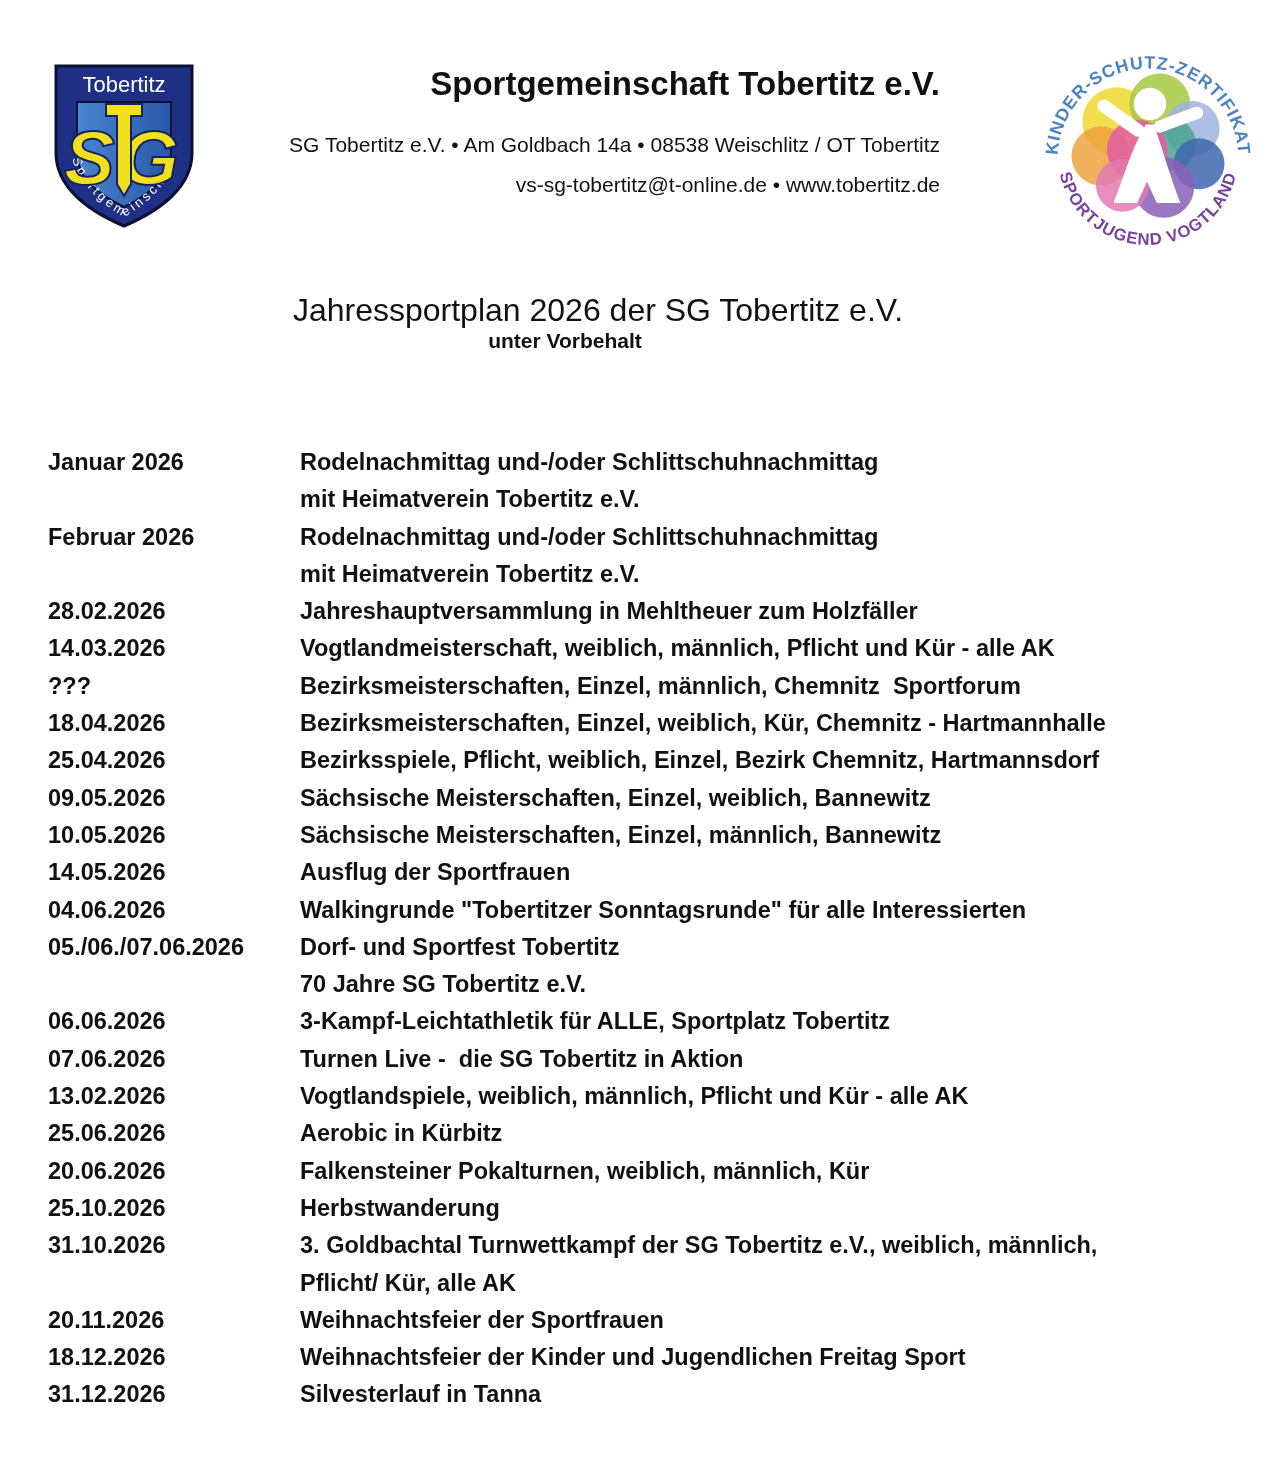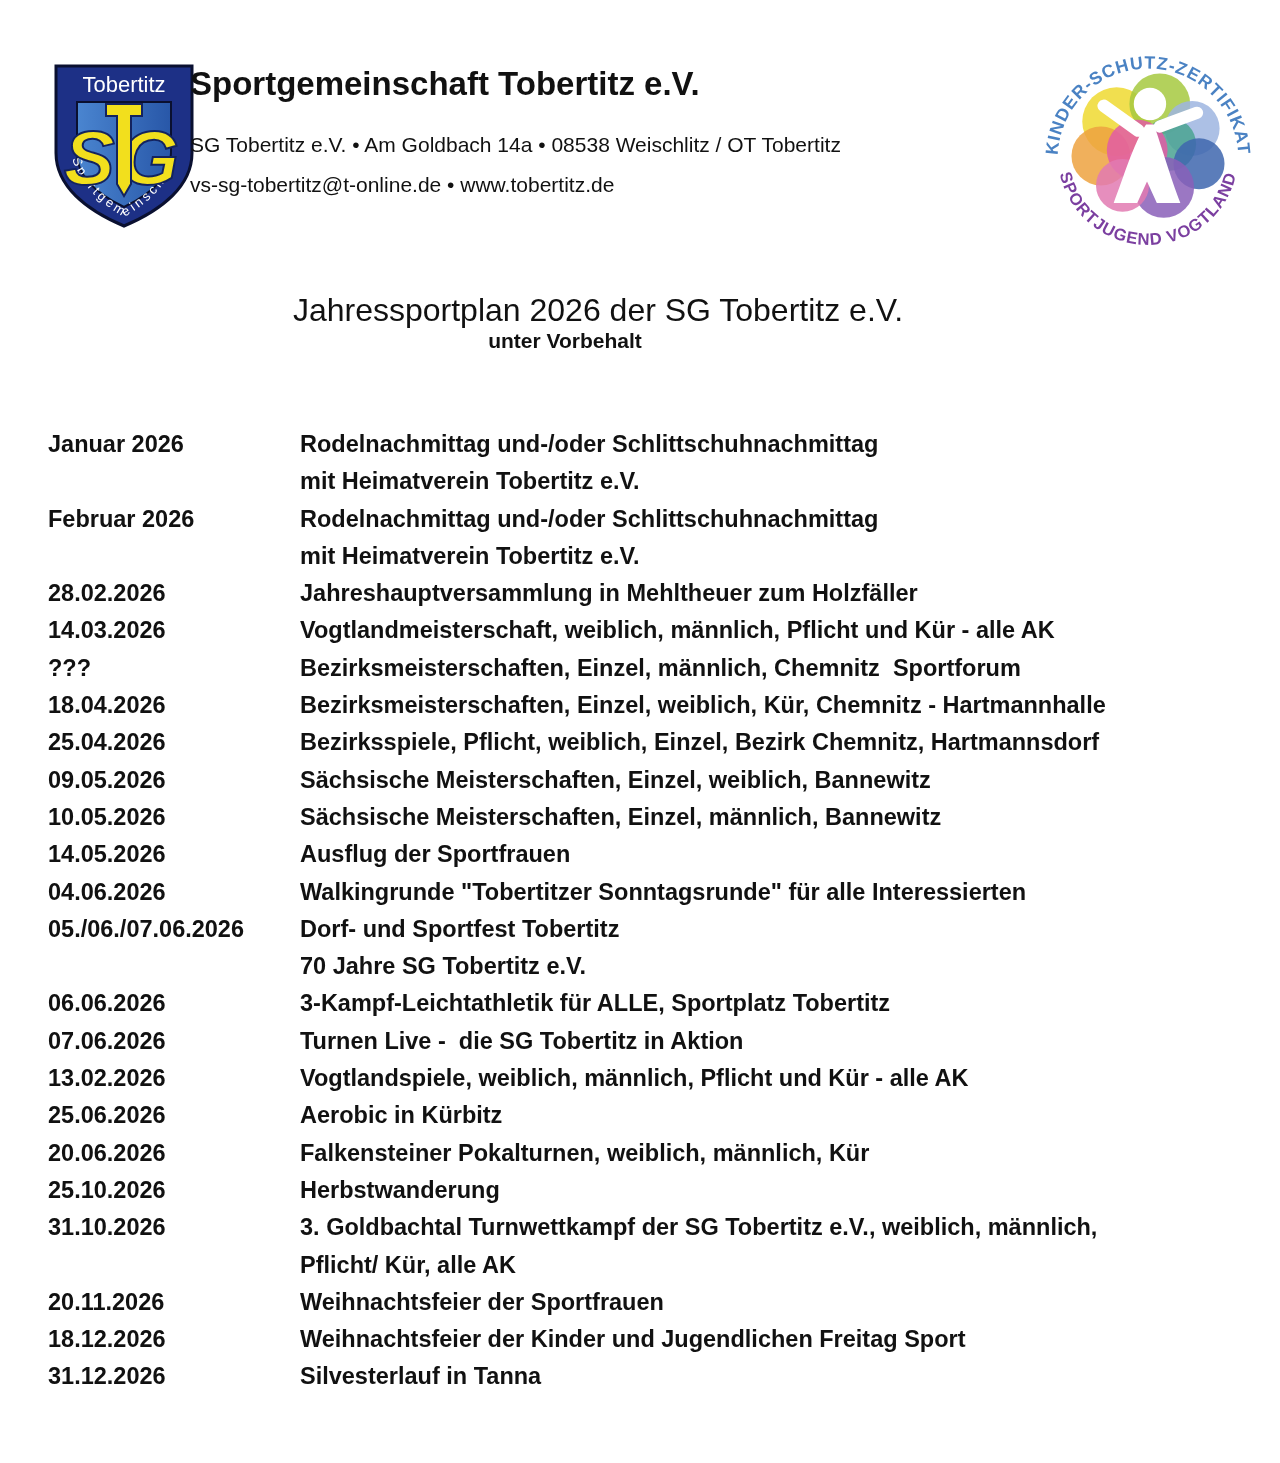--- a/index.html
+++ b/index.html
@@ -11,40 +11,40 @@
     background:#ffffff;
     font-family:"Liberation Sans", sans-serif;
     color:#111111;
     overflow:hidden;
   }
 
   
   .logo { position:absolute; left:50px; top:58px; }
   .header-text {
     position:absolute; left:190px; top:62px; width:750px;
-    text-align:left;
+    text-align:right;
   }
   .org-name { font-size:33px; font-weight:bold; line-height:44px; color:#111; }
   .address  { font-size:21px; line-height:30px; margin-top:24px; color:#111; }
   .contact  { font-size:21px; line-height:30px; margin-top:10px; color:#111; }
   .badge { position:absolute; left:1045px; top:48px; }
 
   
   .title-block {
     position:absolute; top:292px; left:0; width:1196px; text-align:center;
   }
   .page-title { font-size:32px; font-weight:normal; color:#111; }
   .subtitle-block {
     position:absolute; top:329px; left:0; width:1130px; text-align:center;
   }
   .page-subtitle { font-size:21px; font-weight:bold; color:#111; }
 
   
   .schedule {
-    position:absolute; left:48px; top:426px; width:1200px;
+    position:absolute; left:48px; top:444px; width:1200px;
     font-size:23.5px; font-weight:bold; line-height:37.3px; color:#111;
   }
   .row { display:flex; align-items:flex-start; }
   .date { width:239px; flex:none; white-space:pre; }
   .desc { flex:1;margin-left:13px; }
   .desc > div { white-space:pre; }
 </style>
 </head>
 <body>
 

